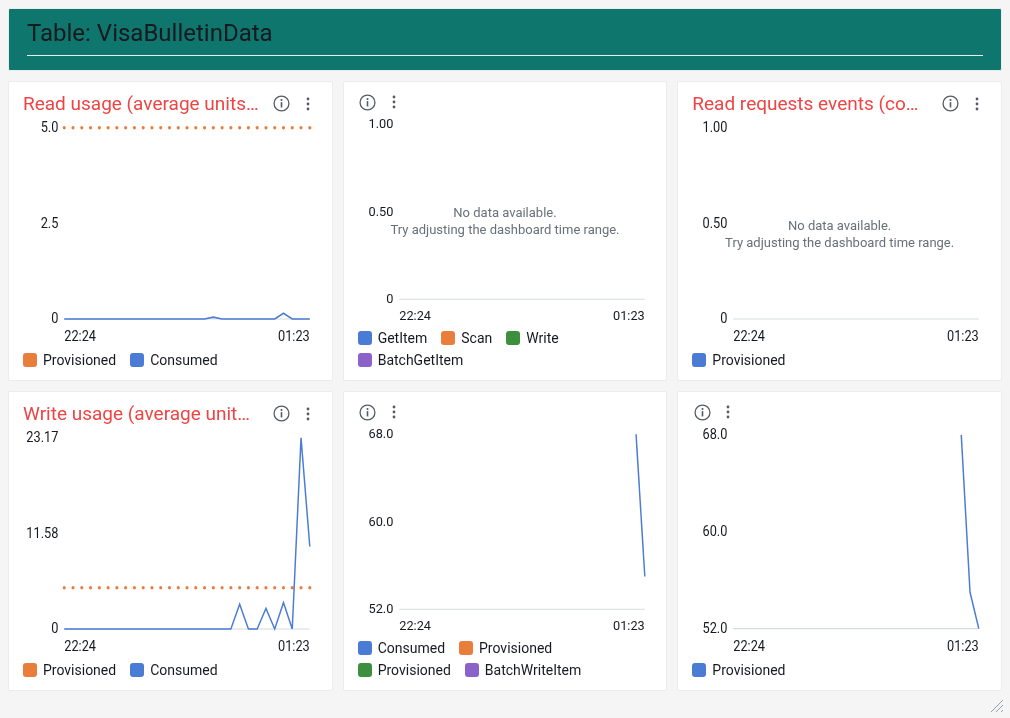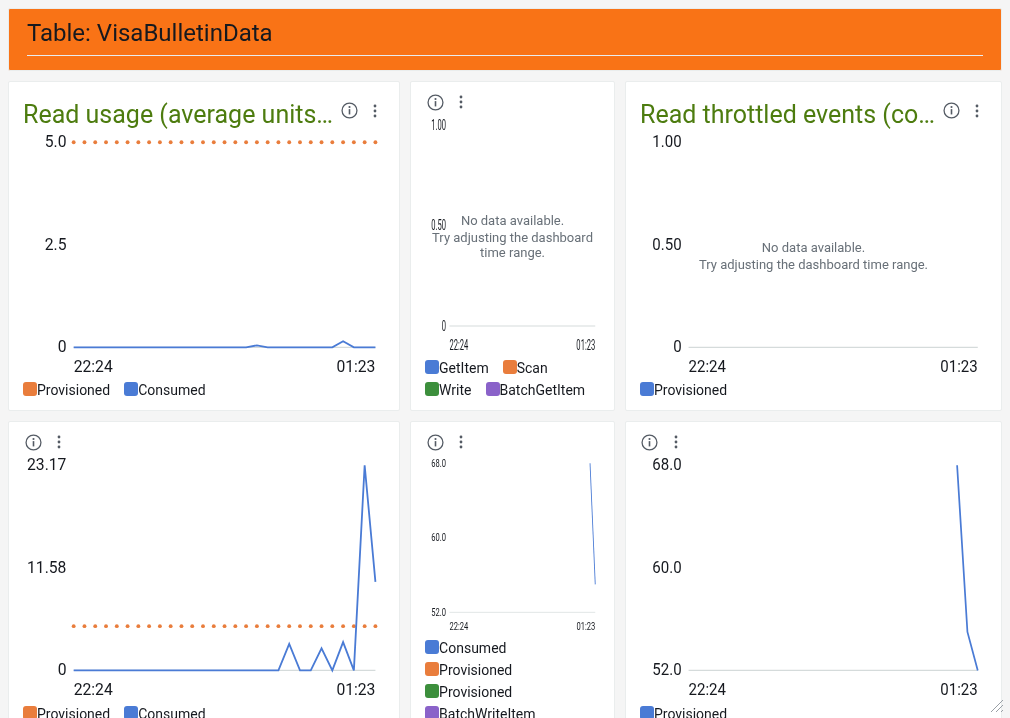--- a/index.html
+++ b/index.html
@@ -4,21 +4,21 @@
 <style>
   * { box-sizing: border-box; margin: 0; padding: 0; }
   body {
     font-family: -apple-system, BlinkMacSystemFont, "Segoe UI", Roboto, "Helvetica Neue", Arial, sans-serif;
     background: #f5f5f5;
     padding: 8px;
     width: 1010px;
     color: #16191f;
   }
   .page-header {
-    background: #f97316;
+    background: #0f766e;
     border: 1px solid #eaeded;
     padding: 10px 18px 14px;
     margin-bottom: 10px;
     border-radius: 2px;
   }
   .page-title {
     font-size: 24px;
     font-weight: 400;
     color: #16191f;
     border-bottom: 1px solid #e9ecef;
@@ -38,28 +38,27 @@
     flex-direction: column;
     min-height: 300px;
   }
   .card-header {
     display: flex;
     align-items: center;
     gap: 6px;
     margin-bottom: 6px;
   }
   .card-title {
-    font-size: 25px;
+    font-size: 19px;
     font-weight: 400;
-    color: #4d7c0f;
+    color: #ef4444;
     white-space: nowrap;
     overflow: hidden;
     text-overflow: ellipsis;
     flex: 1 1 auto;
-    margin-top: 8px;
   }
   .info-pill, .more-btn {
     flex: 0 0 auto;
     width: 20px; height: 20px;
     display: inline-flex;
     align-items: center;
     justify-content: center;
     color: #545b64;
     font-size: 18px;
     line-height: 1;
@@ -85,21 +84,21 @@
   }
   .no-data .line1 { margin-bottom: 2px; }
   .legend {
     display: flex;
     flex-wrap: wrap;
     gap: 6px 14px;
     margin-top: 6px;
     font-size: 14px;
     color: #16191f;
   }
-  .legend-item { display: inline-flex; align-items: flex-start; }
+  .legend-item { display: inline-flex; align-items: center; gap: 6px; }
   .legend-dot {
     width: 14px; height: 14px;
     border-radius: 3px;
     display: inline-block;
   }
   .axis-label { font-size: 13px; fill: #16191f; }
   .chart-line { fill: none; stroke-width: 1.5; }
   .resize-handle { position: fixed; right: 6px; bottom: 6px; width: 14px; height: 14px; }
 </style>
 </head>
@@ -226,21 +225,21 @@
       <span>Write</span>
     </span>
     <span class="legend-item">
       <span class="legend-dot" style="background:#8a62c9"></span>
       <span>BatchGetItem</span>
     </span>
       </div>
   </div>
     <div class="card">
     <div class="card-header">
-      <div class="card-title">Read throttled events (co…</div>
+      <div class="card-title">Read requests events (co…</div>
       <span class="info-pill">
           <svg viewBox="0 0 16 16">
             <circle cx="8" cy="8" r="7" fill="none" stroke="currentColor" stroke-width="1.2"></circle>
             <circle cx="8" cy="4.7" r="1" fill="currentColor"></circle>
             <rect x="7.25" y="6.7" width="1.5" height="5" fill="currentColor"></rect>
           </svg>
         </span>
       <span class="more-btn">
           <svg viewBox="0 0 16 16" width="16" height="16">
             <circle cx="8" cy="3" r="1.4" fill="currentColor"></circle>
@@ -266,20 +265,21 @@
     </div>
     <div class="legend">
     <span class="legend-item">
       <span class="legend-dot" style="background:#4a7bd5"></span>
       <span>Provisioned</span>
     </span>
       </div>
   </div>
     <div class="card">
     <div class="card-header">
+      <div class="card-title">Write usage (average unit…</div>
       <span class="info-pill">
           <svg viewBox="0 0 16 16">
             <circle cx="8" cy="8" r="7" fill="none" stroke="currentColor" stroke-width="1.2"></circle>
             <circle cx="8" cy="4.7" r="1" fill="currentColor"></circle>
             <rect x="7.25" y="6.7" width="1.5" height="5" fill="currentColor"></rect>
           </svg>
         </span>
       <span class="more-btn">
           <svg viewBox="0 0 16 16" width="16" height="16">
             <circle cx="8" cy="3" r="1.4" fill="currentColor"></circle>

